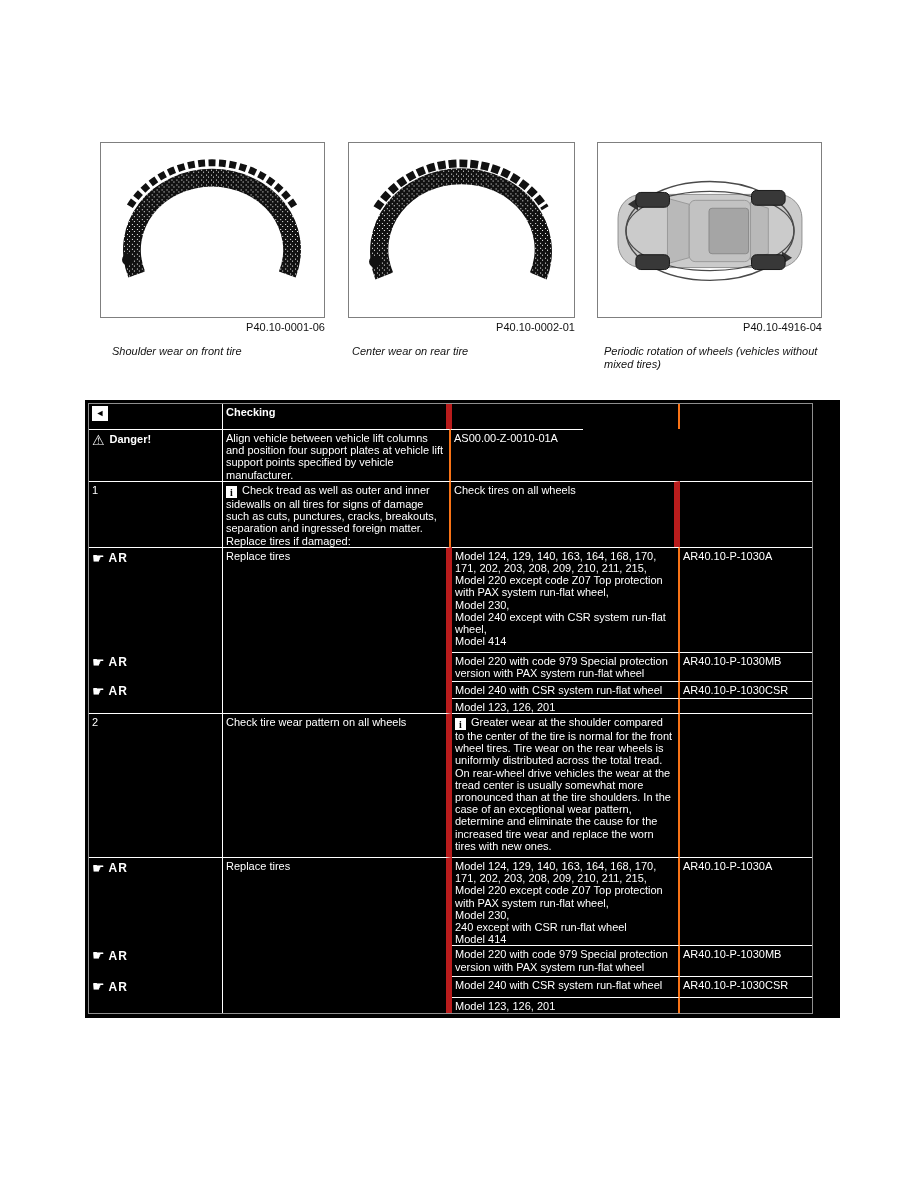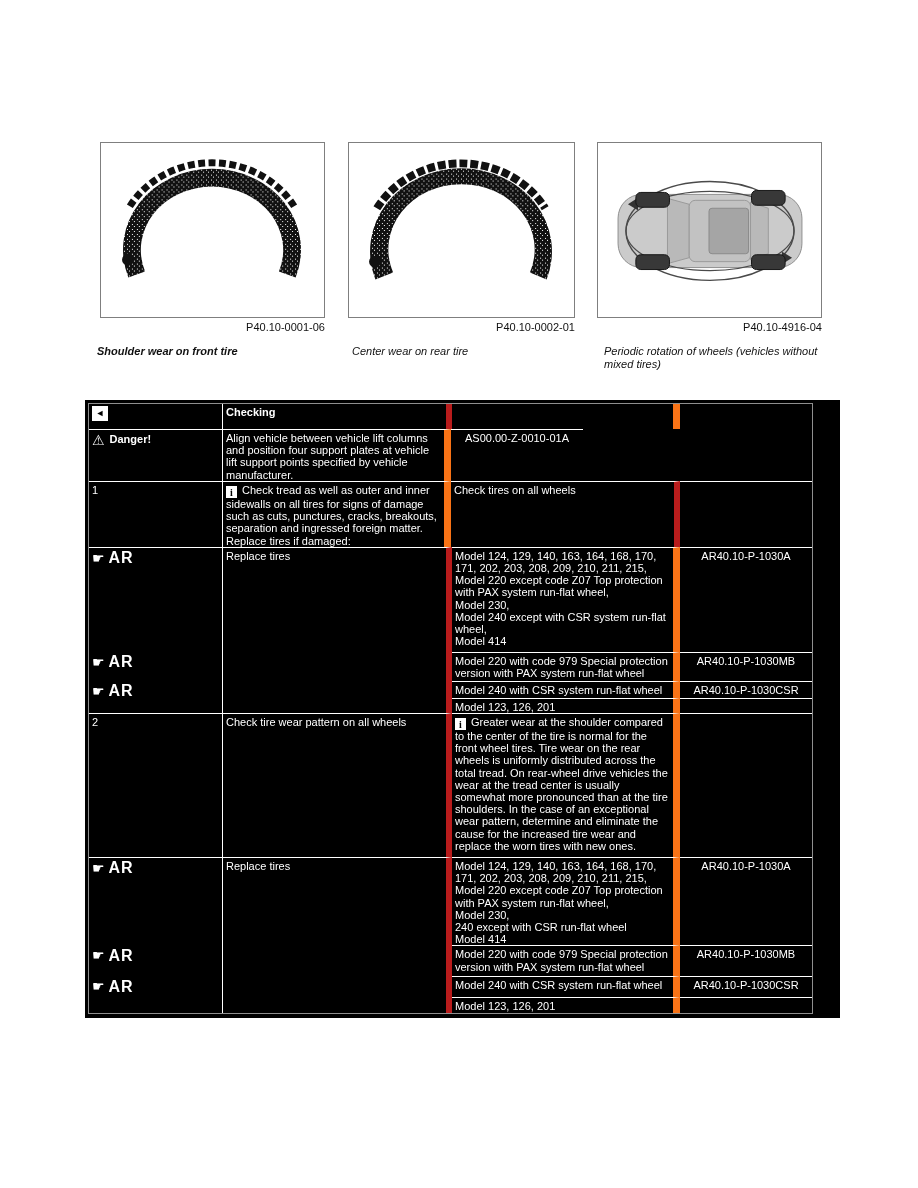--- a/index.html
+++ b/index.html
@@ -28,22 +28,22 @@
     background:#000; padding:3px 27px 16px 3px;
   }
   .grid {
     border:1px solid #8f8f8f; width:725px; background:#000; color:#fff;
     font-size:11px; line-height:12.2px;
   }
   .trow { display:flex; width:723px; }
   .cell { padding:2px 3px 0 3px; overflow:visible; background:transparent; }
   .c1 { width:134px; border-right:1px solid #fff; }
   .c2 { width:229px; border-right:6px solid #b91c1c; }
-  .c3 { width:228px; border-right:7px solid #f97316; }
-  .c4 { width:132px;text-align:center; }
+  .c3 { width:228px; border-right:2px solid #f97316; }
+  .c4 { width:132px; }
   .bt { border-top:1px solid #fff; }
   .b  { font-weight:bold; }
   .pre { white-space:pre-line; }
   
   .legendbox {
     display:inline-block; width:16px; height:15px; background:#fff; color:#000;
     border:1px solid #fff; text-align:center; font-size:9px; line-height:13px;
     font-weight:bold;
   }
   
@@ -52,21 +52,21 @@
   
   .infoicon {
     display:inline-block; width:11px; height:12px; background:#fff; color:#000;
     border:1px solid #fff; font-weight:bold; font-size:10px; line-height:11px;
     text-align:center; vertical-align:-2px; margin-right:5px;
     font-family:"Liberation Serif","DejaVu Serif",serif;
   }
   
   .arwrap { display:flex; align-items:center; gap:4px; padding-top:2px; }
   .arhand { font-size:14px; line-height:13px; color:#fff; }
-  .arlabel { font-weight:bold; font-size:16px; letter-spacing:1px; }
+  .arlabel { font-weight:bold; font-size:12px; letter-spacing:1px; }
 </style>
 </head>
 <body>
 
 <div class="figbox" style="left:100px;width:225px;">
   <svg viewBox="0 0 225 176">
     <defs>
       <pattern id="speck1" width="5" height="5" patternUnits="userSpaceOnUse">
         <rect width="5" height="5" fill="#111"></rect>
         <rect x="1" y="2" width="1" height="1" fill="#fff"></rect>
@@ -109,21 +109,21 @@
     <rect x="38" y="113" width="34" height="15" rx="5" fill="#383838" stroke="#161616"></rect>
     <rect x="155" y="48" width="34" height="15" rx="5" fill="#383838" stroke="#161616"></rect>
     <rect x="155" y="113" width="34" height="15" rx="5" fill="#383838" stroke="#161616"></rect>
   </svg>
 </div>
 
 <div class="figcode" style="left:100px;width:225px;">P40.10-0001-06</div>
 <div class="figcode" style="left:348px;width:227px;">P40.10-0002-01</div>
 <div class="figcode" style="left:597px;width:225px;">P40.10-4916-04</div>
 
-<div class="figcaption" style="left:97px;width:230px;font-weight:bold;">Shoulder wear on front tire</div>
+<div class="figcaption" style="left:112px;width:230px;">Shoulder wear on front tire</div>
 <div class="figcaption" style="left:352px;width:230px;">Center wear on rear tire</div>
 <div class="figcaption" style="left:604px;width:220px;">Periodic rotation of wheels (vehicles without mixed tires)</div>
 
 <div class="tablebg">
   <div class="grid">
 
     <div class="trow" style="min-height:25px;">
       <div class="cell c1">
         <span class="legendbox">◄</span>
       </div>

